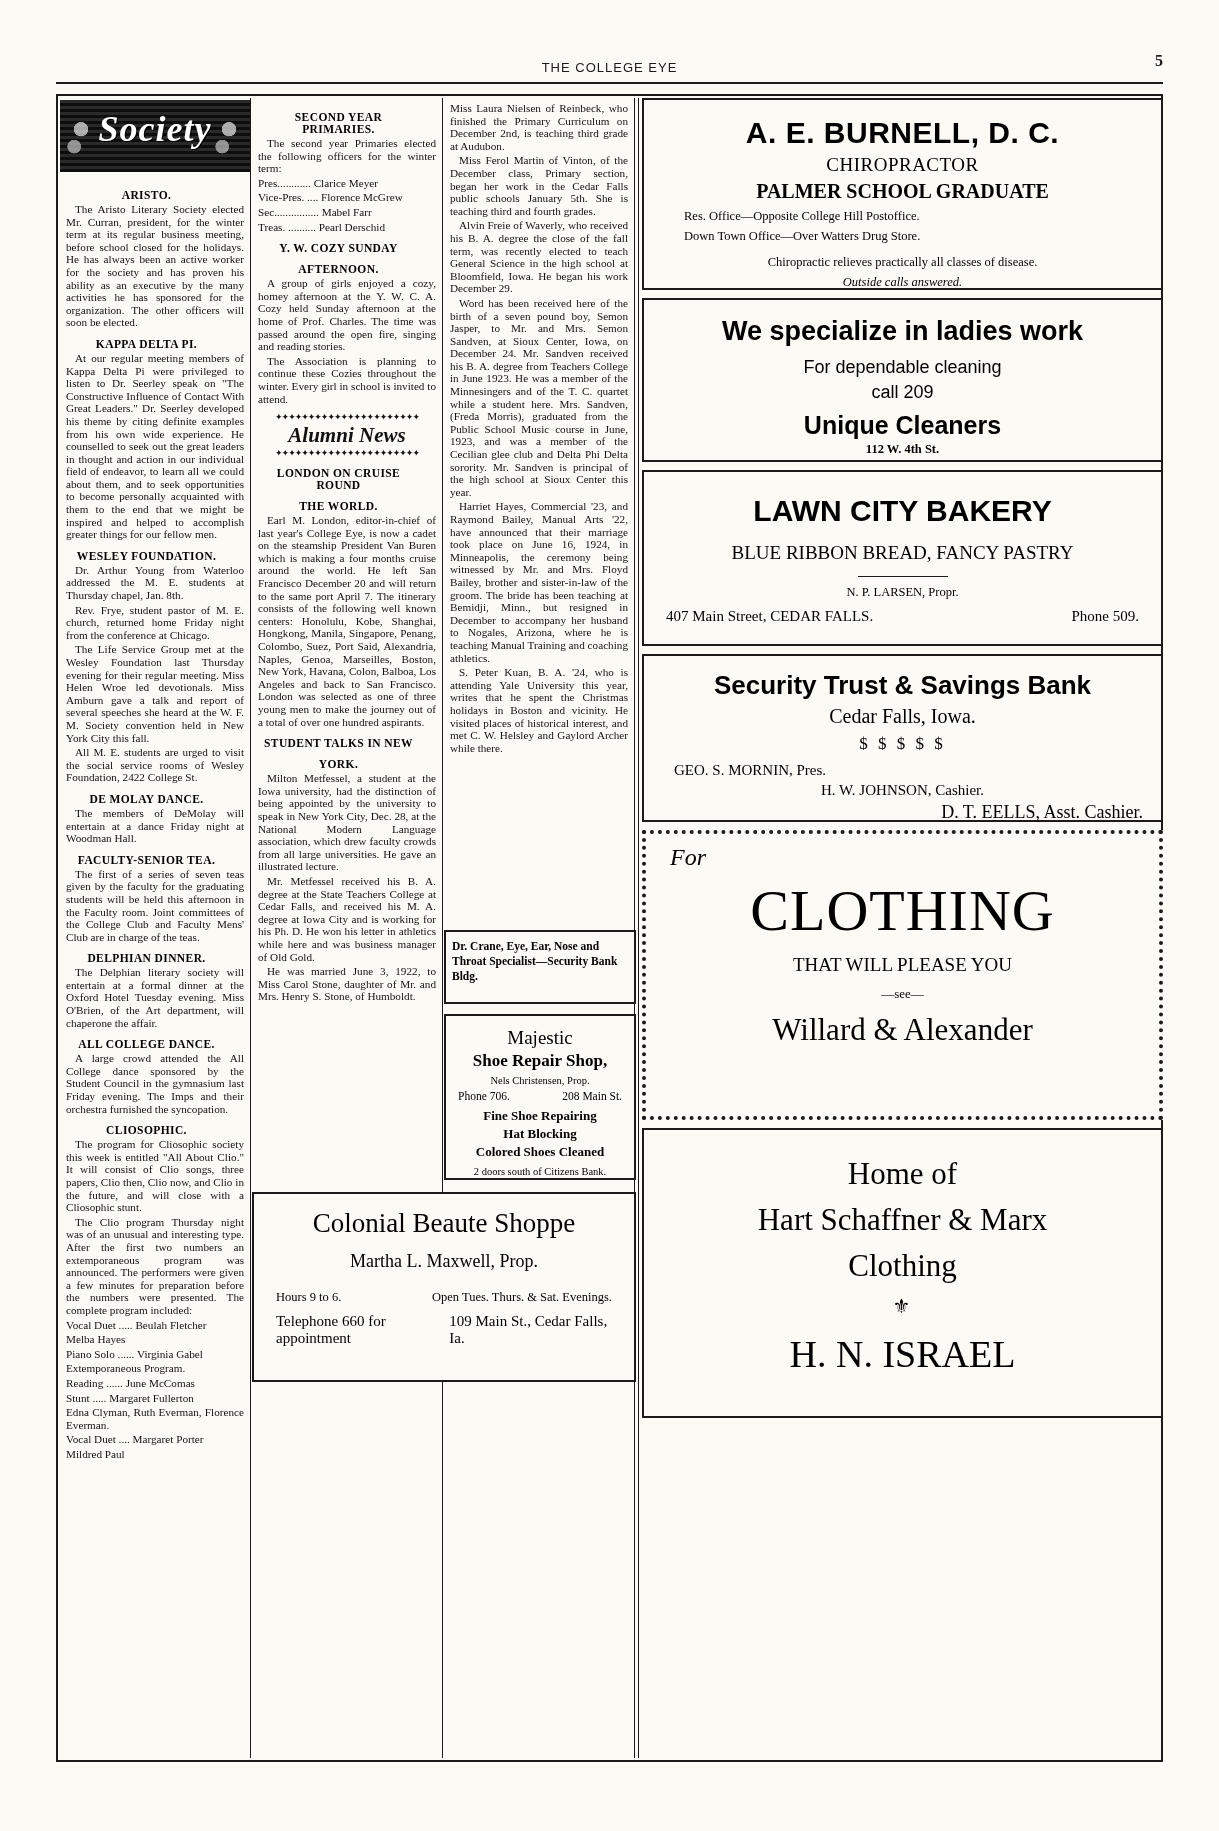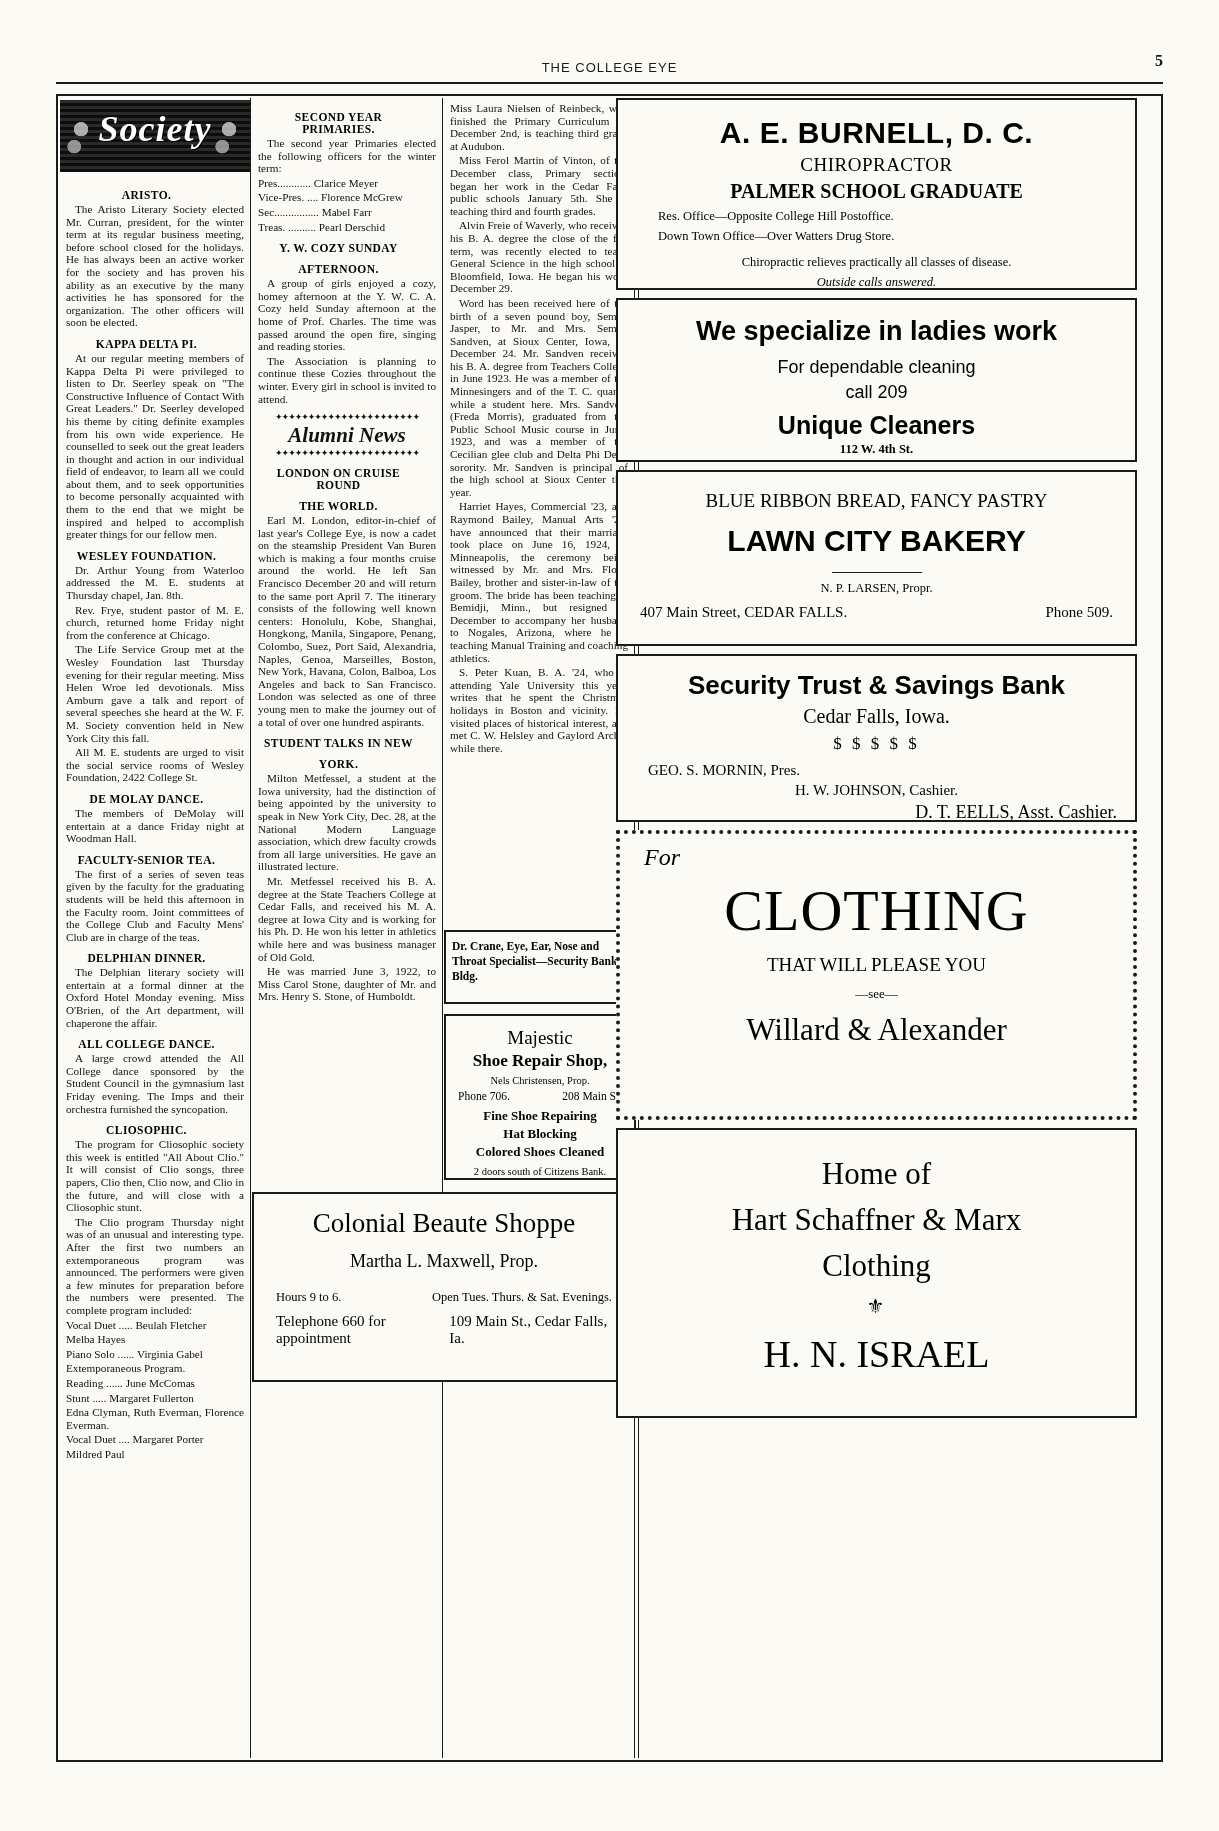--- a/index.html
+++ b/index.html
@@ -74,21 +74,21 @@
 
   
   .alumni-bar{margin:8px 0 6px 0;}
   .alumni-deco{font-family:"Liberation Sans",sans-serif;font-size:9px;letter-spacing:-1px;color:#111;text-align:center;line-height:9px;}
   .alumni-title{
     text-align:center;font-family:"Liberation Serif",serif;font-style:italic;
     font-weight:bold;font-size:21px;color:#111;margin:1px 0 1px 0;
   }
 
   
-  .adcol{position:absolute;left:616px;top:98px;width:521px;}
+  .adcol{position:absolute;left:642px;top:98px;width:521px;}
   .adbox{
     border:2px solid #1b1b1b;box-sizing:border-box;margin-bottom:8px;
     background:#fbfaf4;position:relative;
   }
   .center{text-align:center;}
   .ad-h1{font-family:"Liberation Sans",sans-serif;font-size:30px;font-weight:bold;letter-spacing:.5px;margin:10px 0 4px;}
   .ad-h2{font-family:"Liberation Serif",serif;font-size:19px;letter-spacing:.5px;margin:2px 0;}
   .ad-h3{font-family:"Liberation Serif",serif;font-size:20px;margin:4px 0;font-weight:bold;}
   .ad-small{font-family:"Liberation Serif",serif;font-size:12.5px;line-height:18px;margin:2px 0;}
   .ad-ital{font-style:italic;}
@@ -163,21 +163,21 @@
         <div class="hd">WESLEY FOUNDATION.</div>
         <p class="body">Dr. Arthur Young from Waterloo addressed the M. E. students at Thursday chapel, Jan. 8th.</p>
         <p class="body">Rev. Frye, student pastor of M. E. church, returned home Friday night from the conference at Chicago.</p>
         <p class="body">The Life Service Group met at the Wesley Foundation last Thursday evening for their regular meeting. Miss Helen Wroe led devotionals. Miss Amburn gave a talk and report of several speeches she heard at the W. F. M. Society convention held in New York City this fall.</p>
         <p class="body">All M. E. students are urged to visit the social service rooms of Wesley Foundation, 2422 College St.</p>
         <div class="hd">DE MOLAY DANCE.</div>
         <p class="body">The members of DeMolay will entertain at a dance Friday night at Woodman Hall.</p>
         <div class="hd">FACULTY-SENIOR TEA.</div>
         <p class="body">The first of a series of seven teas given by the faculty for the graduating students will be held this afternoon in the Faculty room. Joint committees of the College Club and Faculty Mens' Club are in charge of the teas.</p>
         <div class="hd">DELPHIAN DINNER.</div>
-        <p class="body">The Delphian literary society will entertain at a formal dinner at the Oxford Hotel Monday evening. Miss O'Brien, of the Art department, will chaperone the affair.</p>
+        <p class="body">The Delphian literary society will entertain at a formal dinner at the Oxford Hotel Tuesday evening. Miss O'Brien, of the Art department, will chaperone the affair.</p>
         <div class="hd">ALL COLLEGE DANCE.</div>
         <p class="body">A large crowd attended the All College dance sponsored by the Student Council in the gymnasium last Friday evening. The Imps and their orchestra furnished the syncopation.</p>
         <div class="hd">CLIOSOPHIC.</div>
         <p class="body">The program for Cliosophic society this week is entitled "All About Clio." It will consist of Clio songs, three papers, Clio then, Clio now, and Clio in the future, and will close with a Cliosophic stunt.</p>
         <p class="body">The Clio program Thursday night was of an unusual and interesting type. After the first two numbers an extemporaneous program was announced. The performers were given a few minutes for preparation before the numbers were presented. The complete program included:</p>
         <p class="body noind">Vocal Duet ..... Beulah Fletcher</p>
         <p class="body noind">Melba Hayes</p>
         <p class="body noind">Piano Solo ...... Virginia Gabel</p>
         <p class="body noind">Extemporaneous Program.</p>
         <p class="body noind">Reading ...... June McComas</p>
@@ -275,22 +275,22 @@
 
     <div class="adbox" style="height:164px;padding:10px;">
       <div class="center" style="font-family:'Liberation Sans',sans-serif;font-size:27px;font-weight:bold;margin:6px 0 10px;">We specialize in ladies work</div>
       <div class="center" style="font-family:'Liberation Sans',sans-serif;font-size:18px;margin:4px 0;">For dependable cleaning</div>
       <div class="center" style="font-family:'Liberation Sans',sans-serif;font-size:18px;margin:4px 0 8px;">call 209</div>
       <div class="center" style="font-family:'Liberation Sans',sans-serif;font-size:25px;font-weight:bold;margin:4px 0 2px;">Unique Cleaners</div>
       <div class="center bold" style="font-size:12.5px;">112 W. 4th St.</div>
     </div>
 
     <div class="adbox" style="height:176px;padding:10px;">
+      <div class="center" style="font-family:'Liberation Sans',sans-serif;font-size:30px;font-weight:bold;margin:12px 0 14px;">LAWN CITY BAKERY</div>
       <div class="center" style="font-family:'Liberation Serif',serif;font-size:19px;margin:8px 0 12px;">BLUE RIBBON BREAD, FANCY PASTRY</div>
-      <div class="center" style="font-family:'Liberation Sans',sans-serif;font-size:30px;font-weight:bold;margin:12px 0 14px;">LAWN CITY BAKERY</div>
       <div class="hline short"></div>
       <div class="center" style="font-size:12.5px;margin:6px 0 8px;">N. P. LARSEN, Propr.</div>
       <div class="smallrow tiny" style="padding:0 12px;">
         <span>407 Main Street, CEDAR FALLS.</span>
         <span>Phone 509.</span>
       </div>
     </div>
 
     <div class="adbox" style="height:168px;padding:8px;">
       <div class="center" style="font-family:'Liberation Sans',sans-serif;font-size:26px;font-weight:bold;margin:6px 0 4px;">Security Trust &amp; Savings Bank</div>

